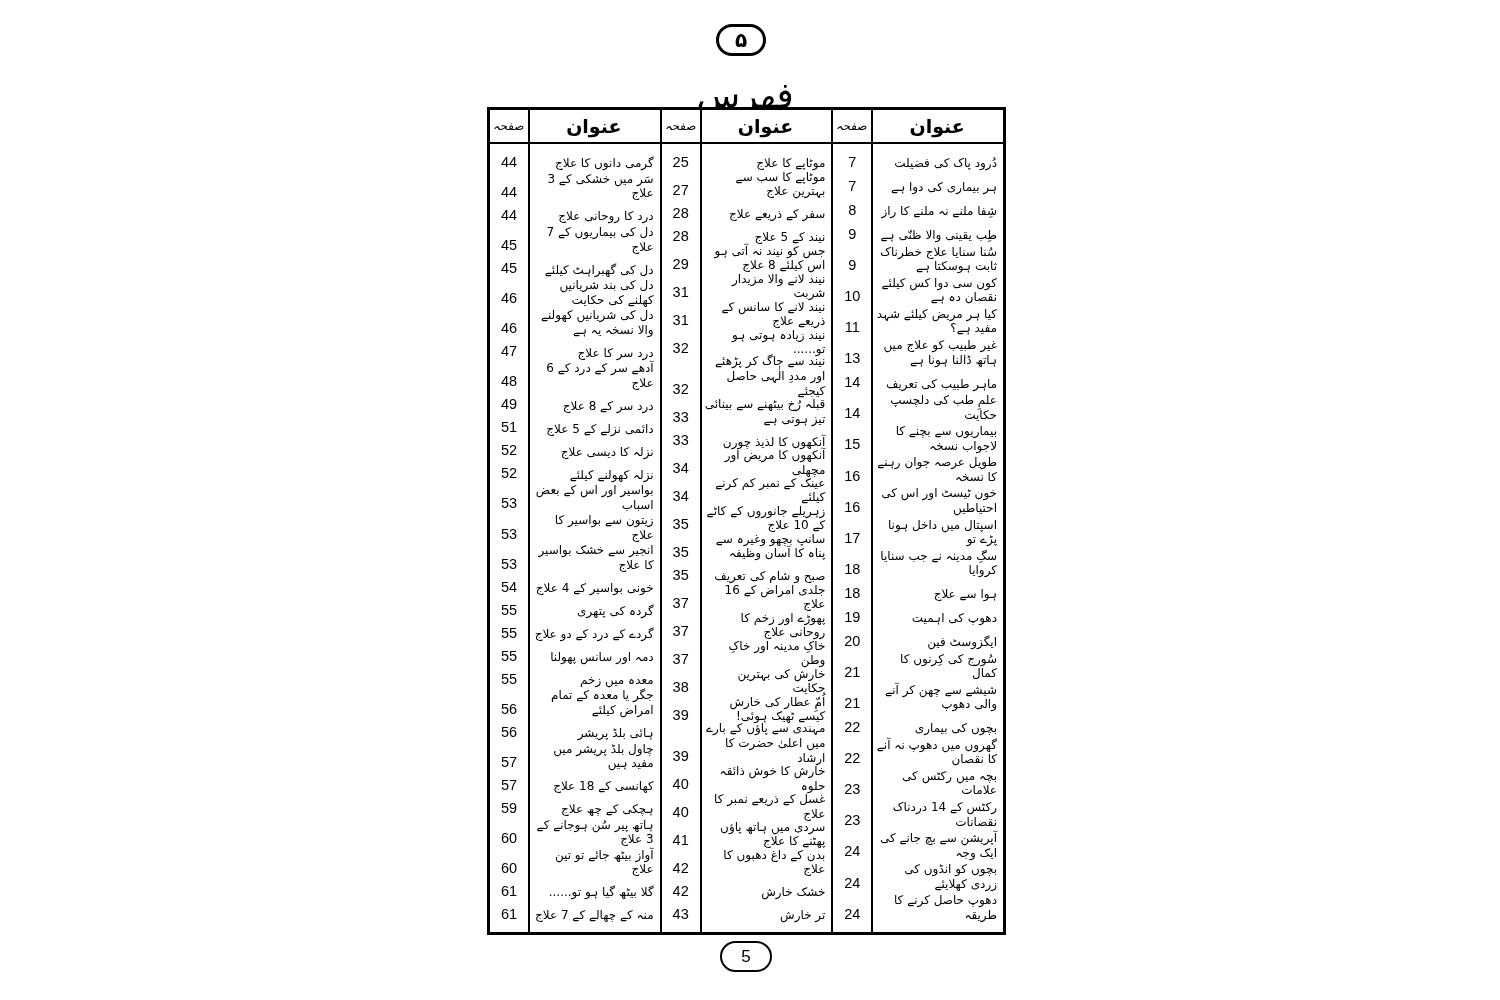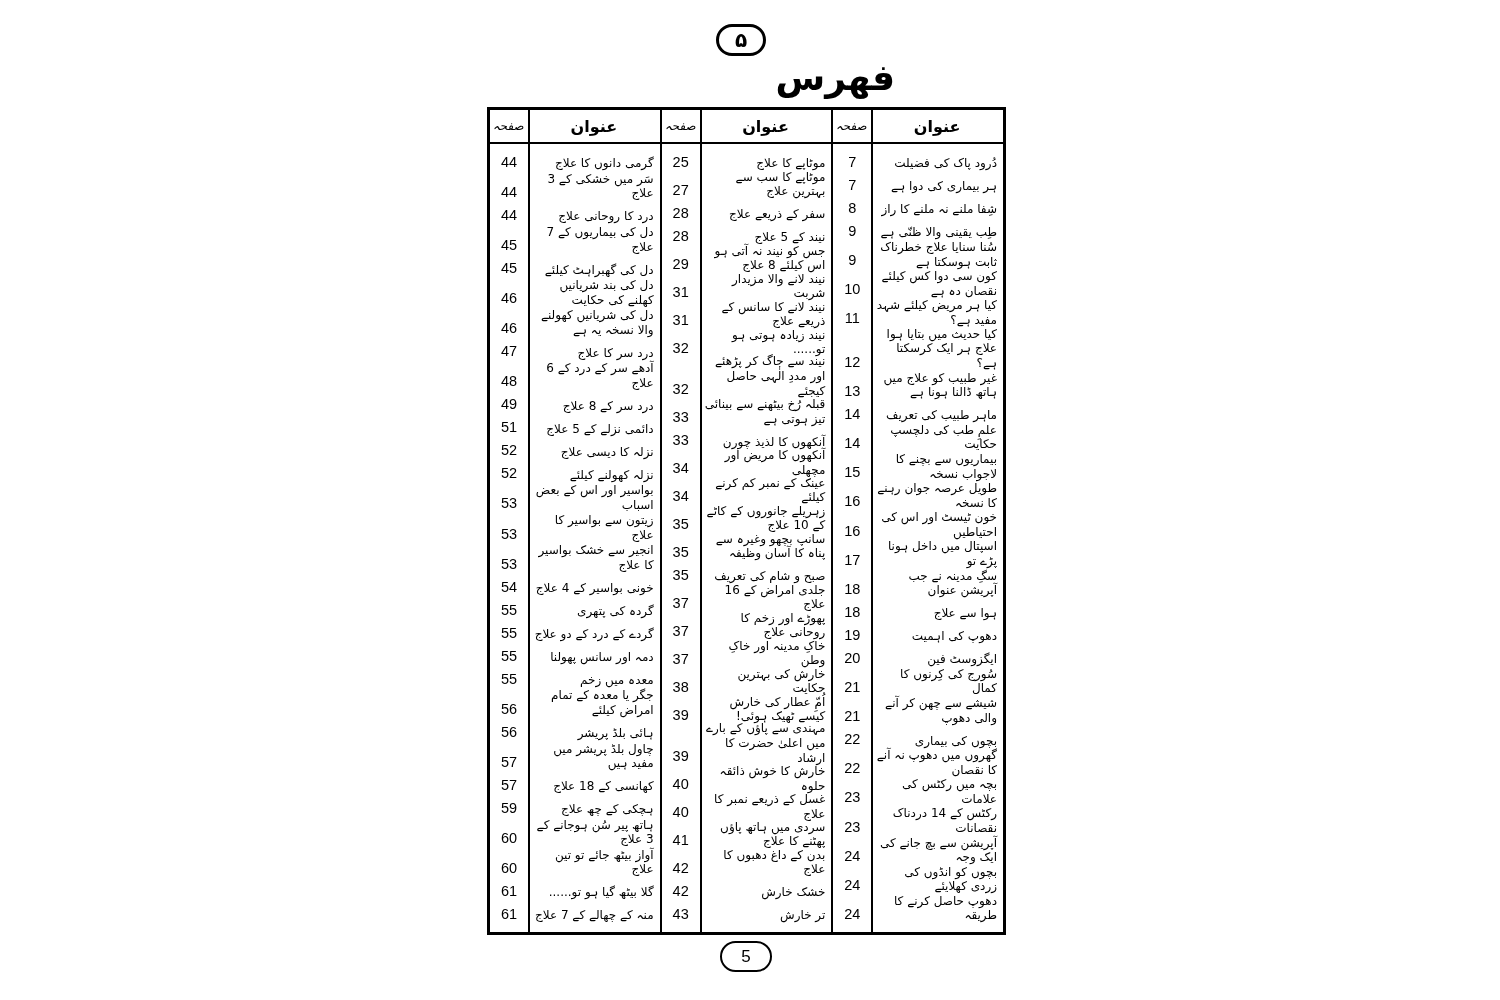--- a/index.html
+++ b/index.html
@@ -8,36 +8,36 @@
     font-family:"DejaVu Sans",sans-serif;color:#000;overflow:hidden;
   }
   .badge{
     position:absolute;border:3px solid #000;border-radius:18px;background:#fff;
     display:flex;align-items:center;justify-content:center;box-sizing:border-box;
   }
   .badge-top{left:716px;top:24px;width:50px;height:32px;font-size:20px;font-weight:bold;}
   .badge-bottom{left:720px;top:941px;width:52px;height:31px;border-width:2.5px;border-radius:16px;
     font-family:"Liberation Sans",sans-serif;font-size:17px;font-weight:400;}
   .main-title{
-    position:absolute;left:595px;top:58px;width:300px;
-    font-size:36px;font-weight:bold;line-height:1.1;direction:rtl;
+    position:absolute;left:595px;top:76px;width:300px;text-align:center;
+    font-size:36px;font-weight:normal;line-height:1.1;direction:rtl;
   }
   .toc-table{
     position:absolute;left:487px;top:107px;width:519px;height:828px;
     border:3px solid #000;box-sizing:border-box;display:flex;direction:rtl;background:#fff;
   }
   .pair{flex:1 1 0;display:flex;flex-direction:column;min-width:0;position:relative;}
   .pair:not(:last-child){border-left:2px solid #000;}
   
   .pair::after{content:"";position:absolute;left:38px;top:0;bottom:0;width:2px;background:#000;}
   .pair-header{
     flex:0 0 32px;display:flex;direction:rtl;border-bottom:2px solid #000;align-items:center;
   }
   .hdr-title{
-    flex:1 1 auto;text-align:center;font-weight:bold;font-size:16px;direction:rtl;
+    flex:1 1 auto;text-align:center;font-weight:bold;font-size:19px;direction:rtl;
   }
   .hdr-page{
     flex:0 0 38px;text-align:center;font-size:12px;direction:rtl;transform:skewX(-8deg);
   }
   .pair-body{
     flex:1 1 auto;display:flex;flex-direction:column;justify-content:space-between;
     padding:5px 0 8px 0;min-height:0;
   }
   .row{display:flex;direction:rtl;align-items:flex-end;min-height:23px;}
   .cell-title{
@@ -89,24 +89,20 @@
           </div>
           <div class="row">
             <div class="cell-title">کون سی دوا کس کیلئے نقصان دہ ہے</div>
             <div class="cell-page">10</div>
           </div>
           <div class="row">
             <div class="cell-title">کیا ہر مریض کیلئے شہد مفید ہے؟</div>
             <div class="cell-page">11</div>
           </div>
           <div class="row">
-            <div class="cell-title">کیا حدیث میں بتایا ہوا علاج ہر ایک کرسکتا ہے؟</div>
-            <div class="cell-page">12</div>
-          </div>
-          <div class="row">
             <div class="cell-title">غیر طبیب کو علاج میں ہاتھ ڈالنا ہونا ہے</div>
             <div class="cell-page">13</div>
           </div>
           <div class="row">
             <div class="cell-title">ماہر طبیب کی تعریف</div>
             <div class="cell-page">14</div>
           </div>
           <div class="row">
             <div class="cell-title">علمِ طب کی دلچسپ حکایت</div>
             <div class="cell-page">14</div>
@@ -121,21 +117,21 @@
           </div>
           <div class="row">
             <div class="cell-title">خون ٹیسٹ اور اس کی احتیاطیں</div>
             <div class="cell-page">16</div>
           </div>
           <div class="row">
             <div class="cell-title">اسپتال میں داخل ہونا پڑے تو</div>
             <div class="cell-page">17</div>
           </div>
           <div class="row">
-            <div class="cell-title">سگِ مدینہ نے جب آپریشن عنوان</div>
+            <div class="cell-title">سگِ مدینہ نے جب سنایا کروایا</div>
             <div class="cell-page">18</div>
           </div>
           <div class="row">
             <div class="cell-title">ہوا سے علاج</div>
             <div class="cell-page">18</div>
           </div>
           <div class="row">
             <div class="cell-title">دھوپ کی اہمیت</div>
             <div class="cell-page">19</div>
           </div>

